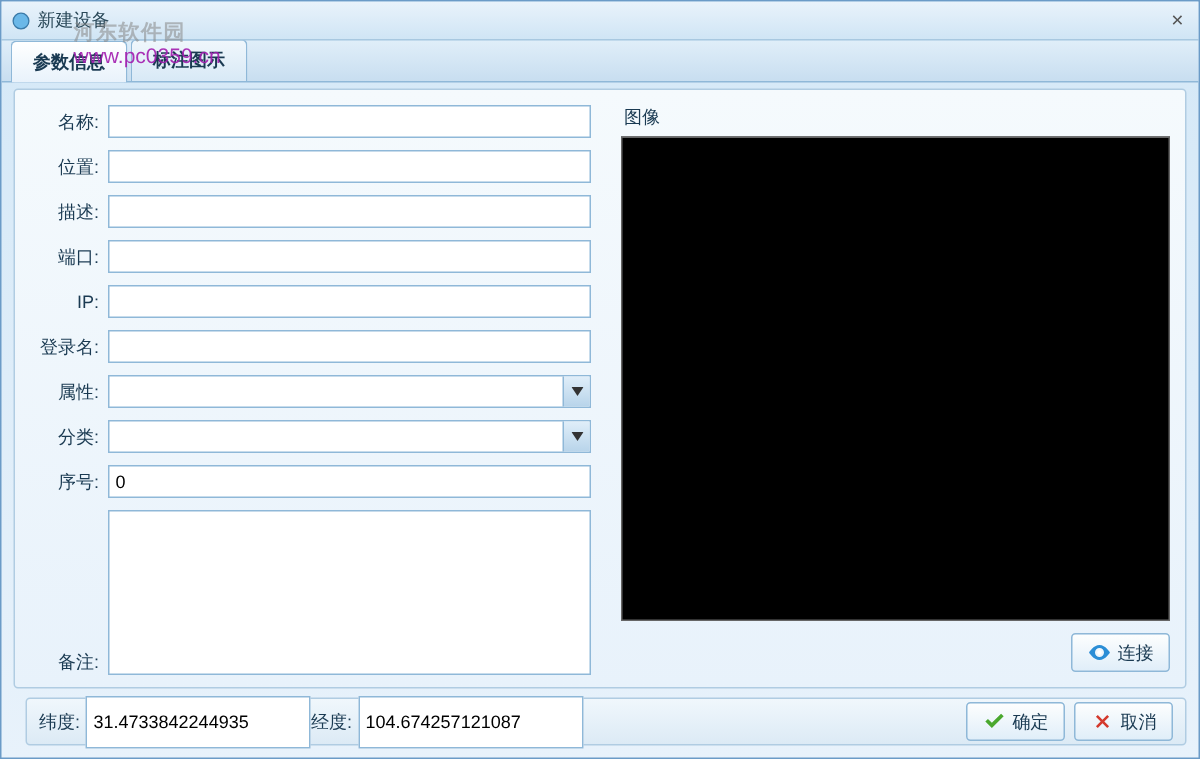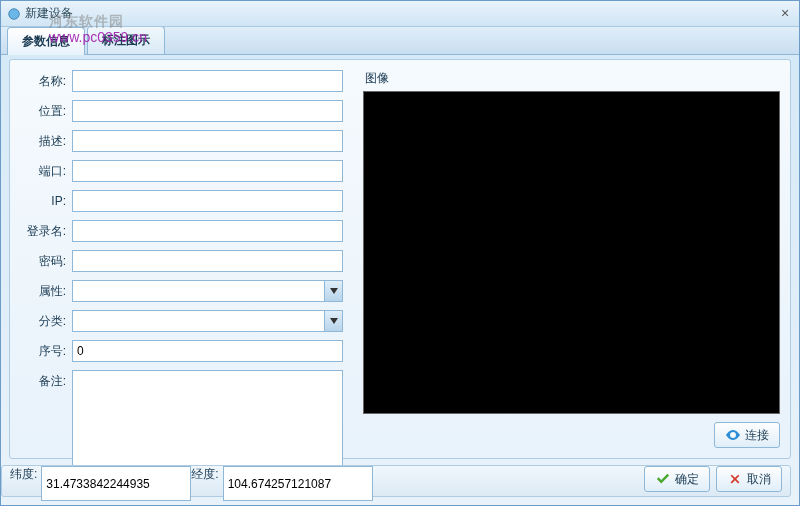--- a/index.html
+++ b/index.html
@@ -16,32 +16,32 @@
     
     .content { position: absolute; top: 58px; left: 8px; right: 8px; bottom: 46px; background: linear-gradient(to bottom, #f5fafd, #e8f2fb); border: 1px solid #b0cce2; border-radius: 3px; display: flex; padding: 10px; }
     
     .form-area { flex: 1; padding-right: 20px; }
     .form-row { display: flex; align-items: center; margin-bottom: 8px; }
     .form-label { width: 52px; text-align: right; padding-right: 6px; color: #1a3a52; }
     .form-input { flex: 1; height: 22px; border: 1px solid #8fb8d8; padding: 0 4px; background: #fff; }
     .form-select { flex: 1; height: 22px; border: 1px solid #8fb8d8; padding: 0 2px; background: #fff; position: relative; }
     .select-arrow { position: absolute; right: 0; top: 0; width: 18px; height: 20px; background: linear-gradient(to bottom, #e0eef9, #b8d4ea); border-left: 1px solid #8fb8d8; display: flex; align-items: center; justify-content: center; }
     .form-textarea { flex: 1; height: 110px; border: 1px solid #8fb8d8; padding: 4px; background: #fff; resize: none; overflow-y: scroll; }
-    .textarea-row { align-items: flex-start; }
+    .textarea-row { align-items: flex-end; }
     .textarea-row .form-label { padding-top: 3px; }
     
-    .image-area { width: 417px; display: flex; flex-direction: column; }
+    .image-area { width: 366px; display: flex; flex-direction: column; }
     .image-label { color: #1a3a52; margin-bottom: 4px; padding-left: 2px; }
     .image-box { flex: 1; background: #000; border: 1px solid #666; }
     .image-actions { display: flex; justify-content: flex-end; padding-top: 8px; }
     
     .btn { height: 26px; min-width: 64px; border: 1px solid #8fb8d8; border-radius: 3px; background: linear-gradient(to bottom, #fdfefe, #e0eef9); display: inline-flex; align-items: center; justify-content: center; padding: 0 10px; cursor: pointer; color: #1a3a52; }
     .btn-icon { width: 16px; height: 16px; margin-right: 4px; display: inline-flex; align-items: center; justify-content: center; }
     
-    .footer { position: absolute; bottom: 8px; left: 0; right: 8px; height: 32px; background: linear-gradient(to bottom, #f0f7fc, #dceaf5); border: 1px solid #b0cce2; border-radius: 3px; display: flex; align-items: flex-start; padding: 0 8px; }
+    .footer { position: absolute; bottom: 8px; left: 16px; right: 8px; height: 32px; background: linear-gradient(to bottom, #f0f7fc, #dceaf5); border: 1px solid #b0cce2; border-radius: 3px; display: flex; align-items: center; padding: 0 8px; }
     .coord-label { color: #1a3a52; margin-right: 4px; }
     .coord-input { width: 150px; height: 35px; border: 1px solid #8fb8d8; padding: 0 4px; background: #fff; }
     .footer-spacer { flex: 1; }
     .footer .btn { margin-left: 6px; }
     
     .watermark { position: absolute; top: 12px; left: 48px; pointer-events: none; z-index: 100; }
     .watermark-text1 { color: #888; font-size: 14px; font-weight: bold; opacity: 0.55; letter-spacing: 1px; }
     .watermark-text2 { color: #a21caf; font-size: 14px; font-weight: normal; opacity: 0.9; margin-top: -2px; }
     
     .eye-icon svg { fill: #2b8ed6; }
@@ -97,24 +97,20 @@
     <div class="form-row">
       <div class="form-label">IP:</div>
       <input class="form-input" value="" style="">
     </div>
 
     <div class="form-row">
       <div class="form-label">登录名:</div>
       <input class="form-input" value="" style="">
     </div>
 
-    <div class="form-row">
-      <div class="form-label">密码:</div>
-      <input class="form-input" type="password" value="" style="">
-    </div>
 
     <div class="form-row">
       <div class="form-label">属性:</div>
       <div class="form-select">
         <span></span>
         <div class="select-arrow">
           <svg width="8" height="6" viewBox="0 0 8 6">
               <path d="M0 0 L8 0 L4 6 Z" fill="#333"></path>
             </svg>
         </div>

